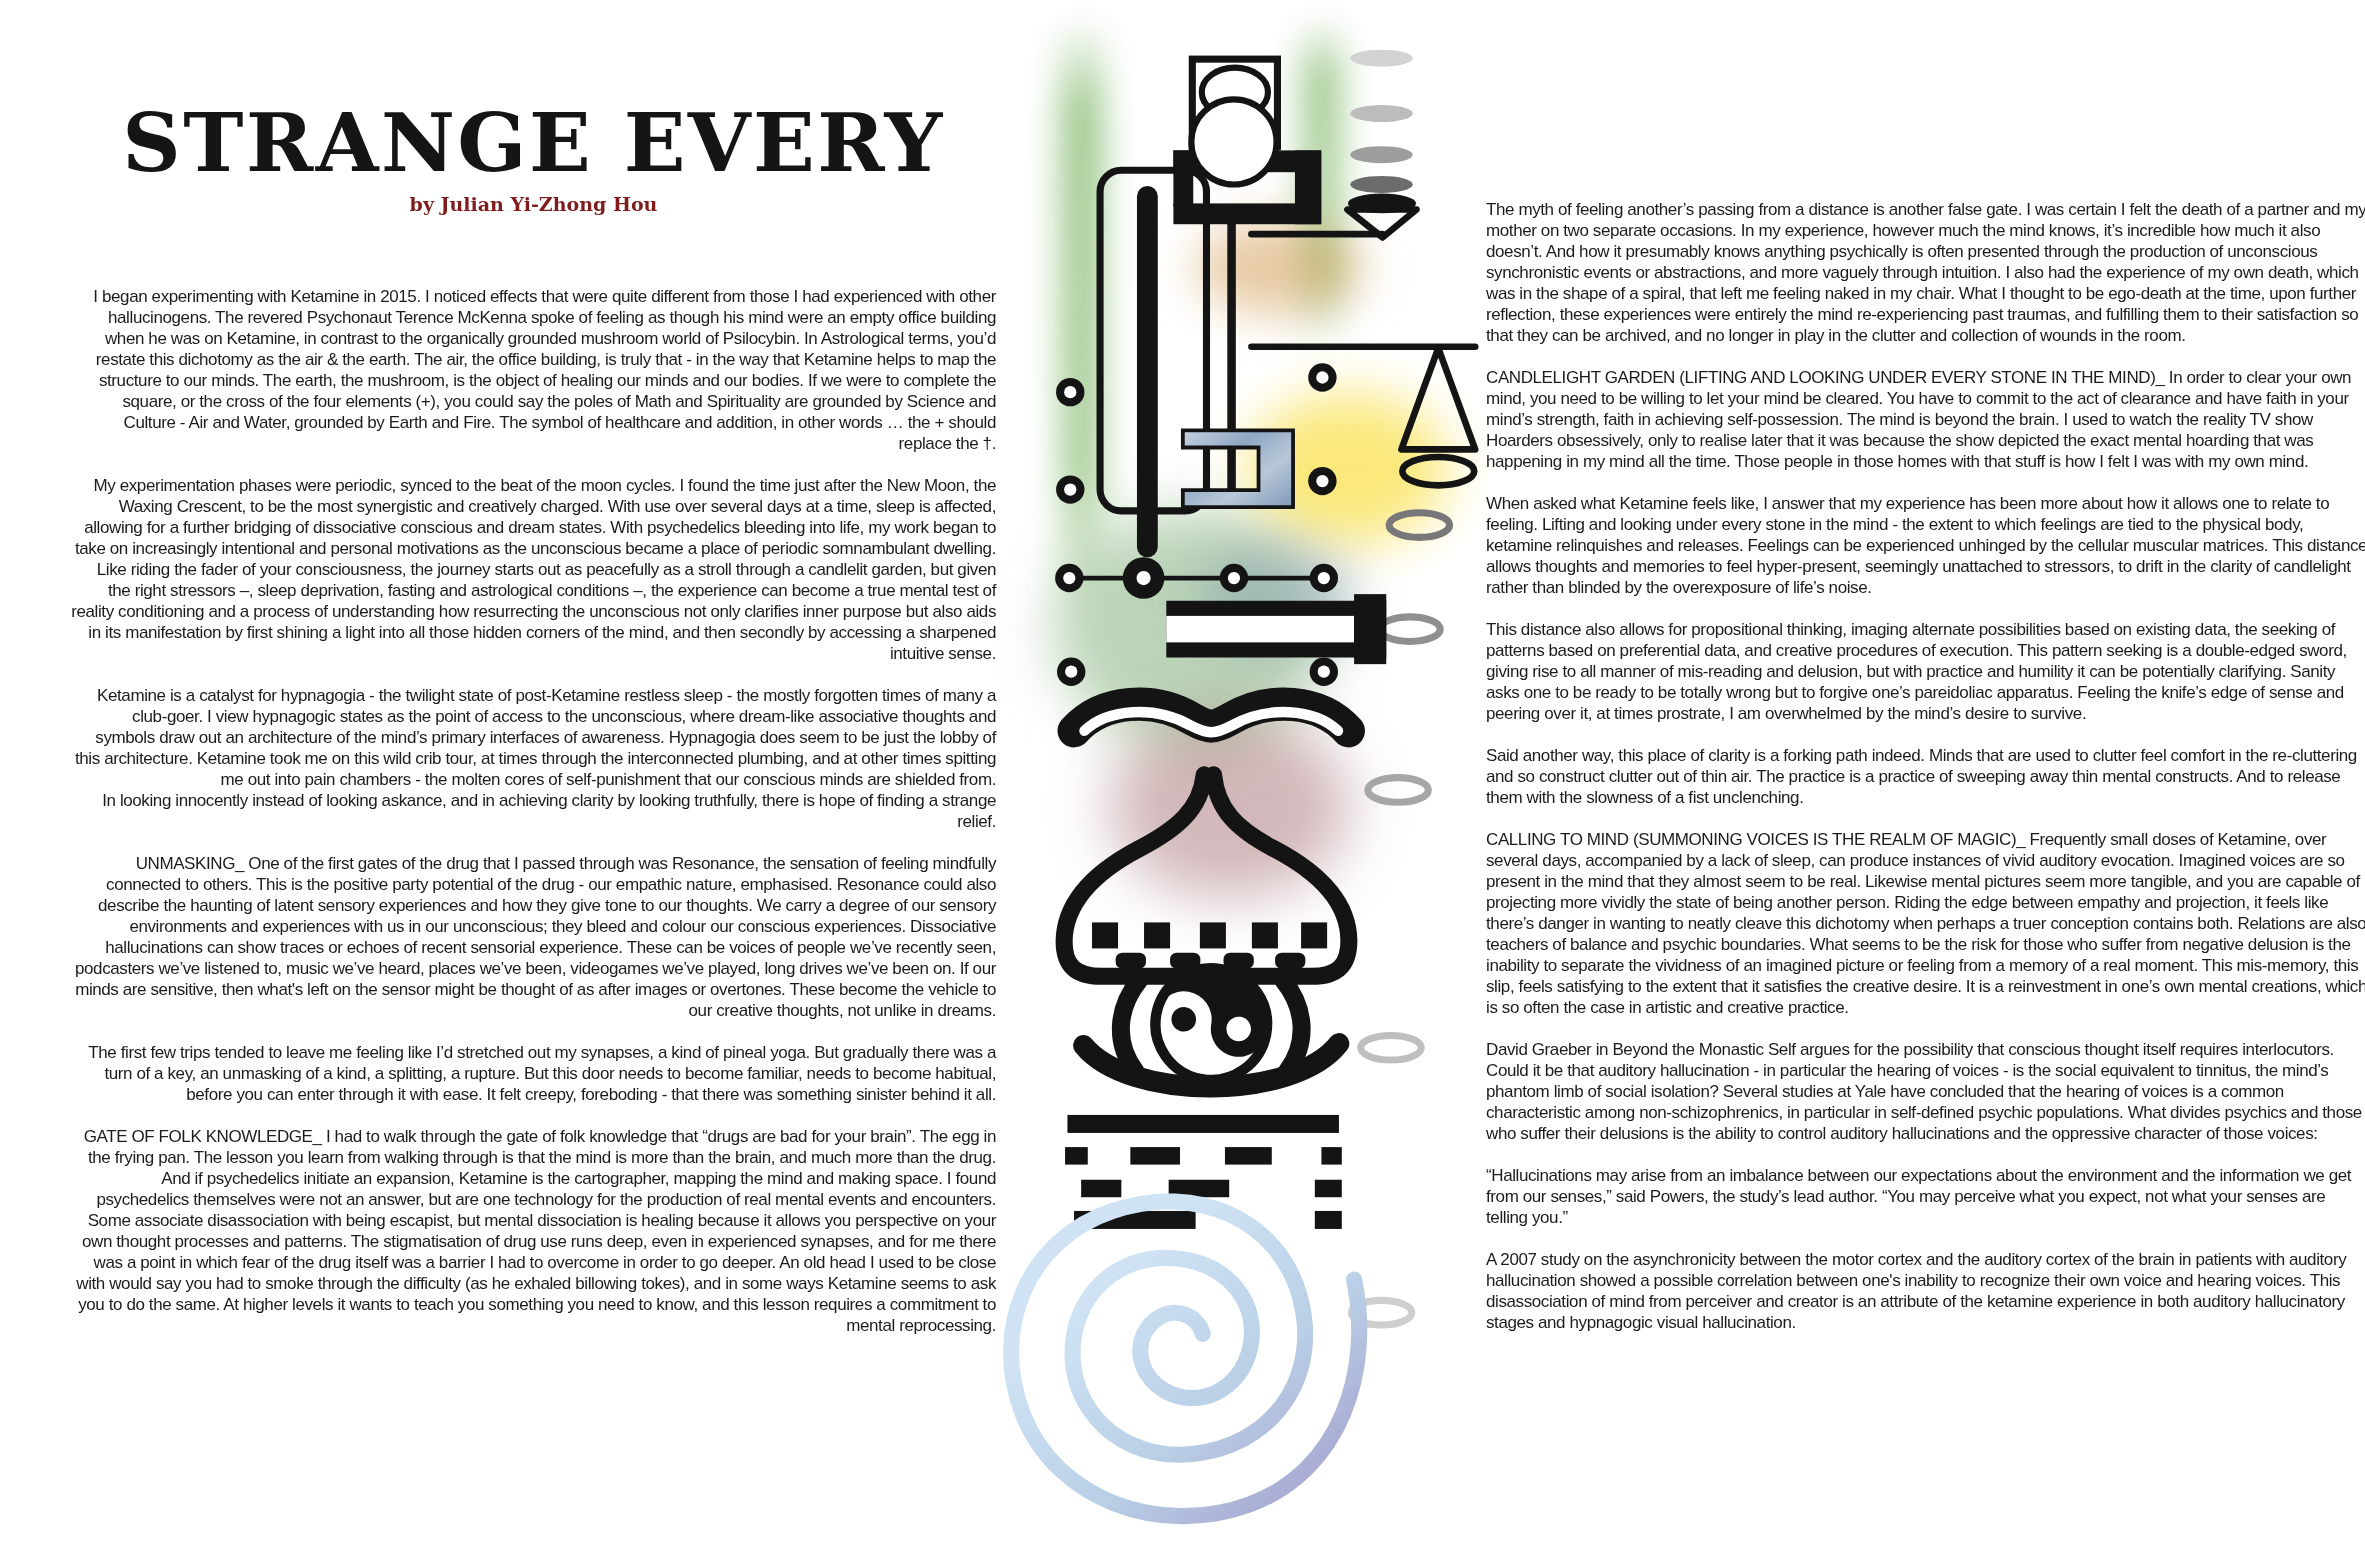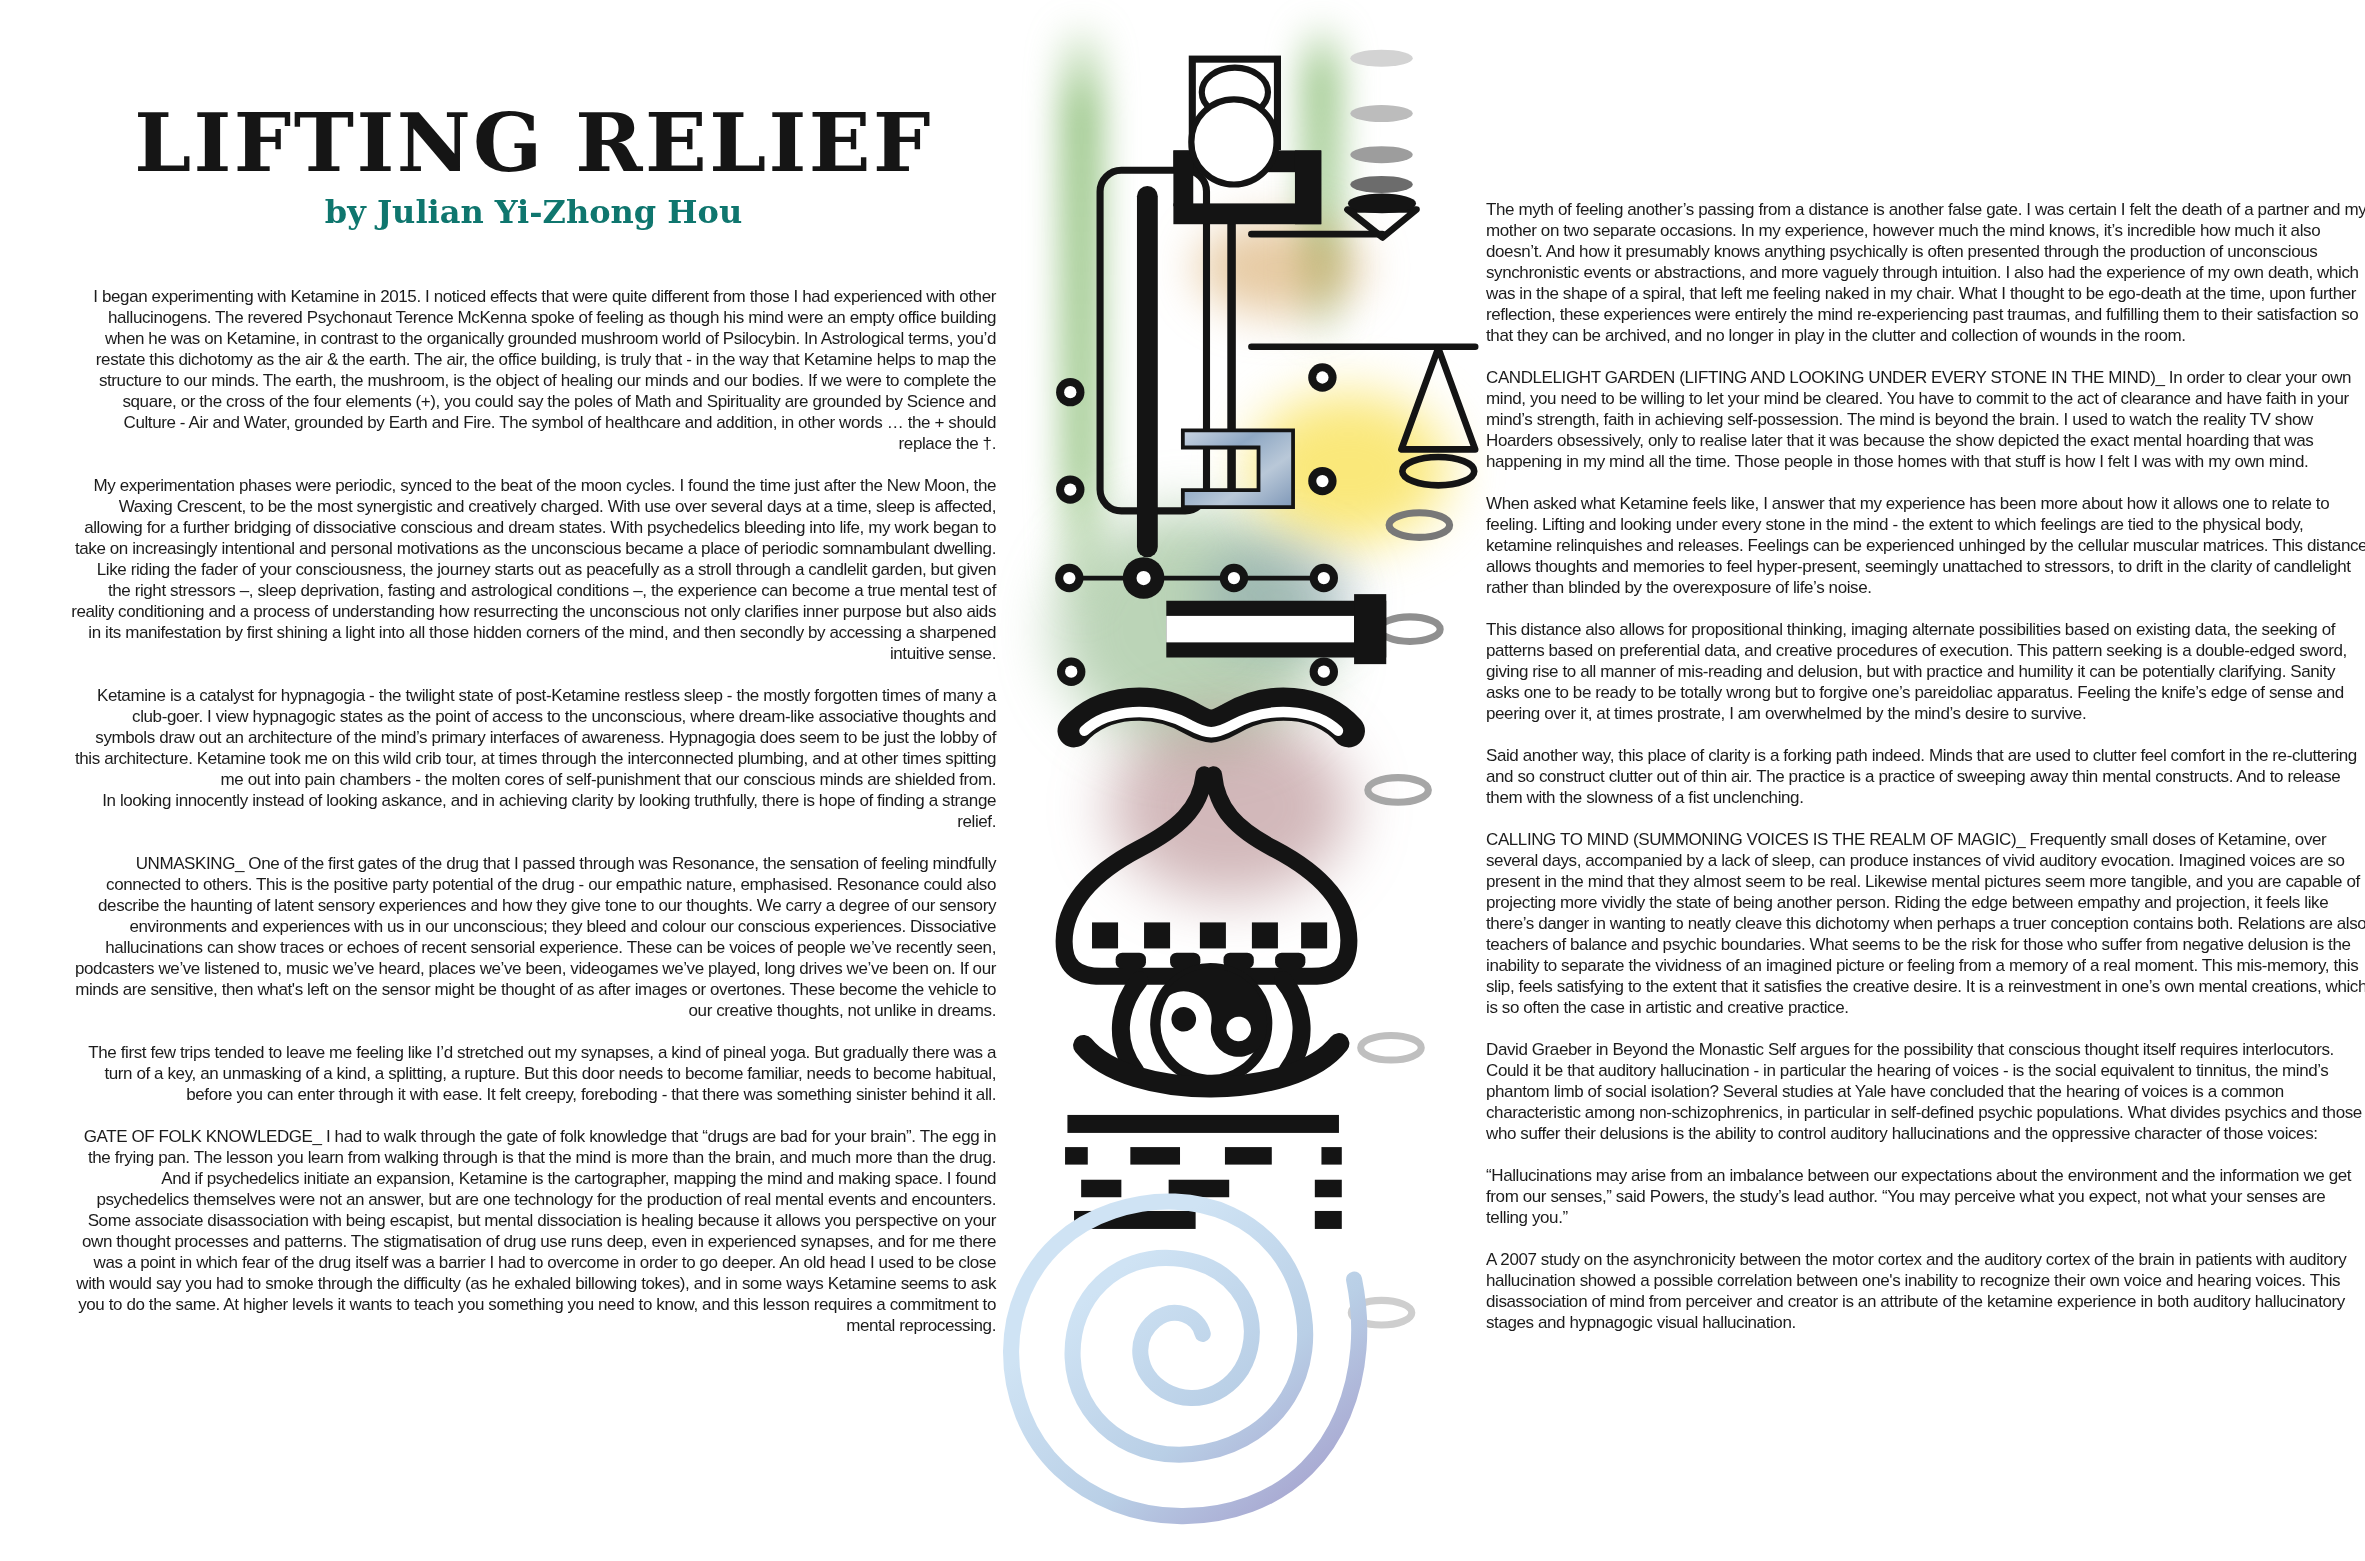--- a/index.html
+++ b/index.html
@@ -2,21 +2,21 @@
 <html style="font-size:7.6px"><head>
 <meta charset="utf-8">
 <style>
   html,body{margin:0;padding:0;background:#ffffff;}
   .page{position:relative;width:2413px;height:1561px;background:#ffffff;overflow:hidden;
         font-family:"Liberation Sans", sans-serif;color:#1c1c1c;}
   .masthead{position:absolute;left:71px;top:102px;width:925px;text-align:center;}
   .masthead h1{margin:0;font-family:"DejaVu Serif", serif;font-weight:bold;
                font-size:81px;letter-spacing:2.4px;line-height:1;color:#151515;}
   .byline{margin-top:10.4px;font-family:"DejaVu Serif", serif;font-weight:bold;
-          font-size:32px;color:#0f766e;}
+          font-size:19px;color:#7f1d1d;}
   .col{position:absolute;font-size:17px;line-height:21px;letter-spacing:-0.4px;}
   .col p{margin:0 0 21px 0;white-space:pre-line;}
   .col-left{left:71px;top:263px;width:925px;text-align:right;margin-top:23px;}
   .col-right{left:1486px;top:199px;width:885px;text-align:left;}
   .art{position:absolute;left:0;top:0;width:2413px;height:1561px;pointer-events:none;}
   .blur{position:absolute;border-radius:50%;}
   .band{border-radius:28px;}
   .b-green1{left:1059px;top:16.6px;width:45px;height:606px;filter:blur(16px);
             background:linear-gradient(to bottom,rgba(145,198,120,0) 0%,rgba(132,186,110,0.75) 15%,rgba(132,186,110,0.65) 75%,rgba(145,198,120,0) 100%);}
   .b-green2{left:1300px;top:16.6px;width:43px;height:331px;filter:blur(16px);
@@ -28,21 +28,21 @@
   .b-steel{left:1199px;top:539px;width:156px;height:114px;filter:blur(24px);background:rgba(108,138,168,0.35);}
   svg{position:absolute;left:0;top:0;}
   .ink{stroke:#141414;fill:none;}
 </style>
 </head>
 <body>
 
 <div class="page">
 
   <header class="masthead">
-    <h1>LIFTING RELIEF</h1>
+    <h1>STRANGE EVERY</h1>
     <div class="byline">by Julian Yi-Zhong Hou</div>
   </header>
 
   <section class="col col-left">
     <p>I began experimenting with Ketamine in 2015. I noticed effects that were quite different from those I had experienced with other hallucinogens. The revered Psychonaut Terence McKenna spoke of feeling as though his mind were an empty office building when he was on Ketamine, in contrast to the organically grounded mushroom world of Psilocybin. In Astrological terms, you’d restate this dichotomy as the air &amp; the earth. The air, the office building, is truly that - in the way that Ketamine helps to map the structure to our minds. The earth, the mushroom, is the object of healing our minds and our bodies. If we were to complete the square, or the cross of the four elements (+), you could say the poles of Math and Spirituality are grounded by Science and Culture - Air and Water, grounded by Earth and Fire. The symbol of healthcare and addition, in other words … the + should replace the †.</p>
     <p>My experimentation phases were periodic, synced to the beat of the moon cycles. I found the time just after the New Moon, the Waxing Crescent, to be the most synergistic and creatively charged. With use over several days at a time, sleep is affected, allowing for a further bridging of dissociative conscious and dream states. With psychedelics bleeding into life, my work began to take on increasingly intentional and personal motivations as the unconscious became a place of periodic somnambulant dwelling. Like riding the fader of your consciousness, the journey starts out as peacefully as a stroll through a candlelit garden, but given the right stressors –, sleep deprivation, fasting and astrological conditions –, the experience can become a true mental test of reality conditioning and a process of understanding how resurrecting the unconscious not only clarifies inner purpose but also aids in its manifestation by first shining a light into all those hidden corners of the mind, and then secondly by accessing a sharpened intuitive sense.</p>
     <p>Ketamine is a catalyst for hypnagogia - the twilight state of post-Ketamine restless sleep - the mostly forgotten times of many a club-goer. I view hypnagogic states as the point of access to the unconscious, where dream-like associative thoughts and symbols draw out an architecture of the mind’s primary interfaces of awareness. Hypnagogia does seem to be just the lobby of this architecture. Ketamine took me on this wild crib tour, at times through the interconnected plumbing, and at other times spitting me out into pain chambers - the molten cores of self-punishment that our conscious minds are shielded from.
 In looking innocently instead of looking askance, and in achieving clarity by looking truthfully, there is hope of finding a strange relief.</p>
     <p>UNMASKING_ One of the first gates of the drug that I passed through was Resonance, the sensation of feeling mindfully connected to others. This is the positive party potential of the drug - our empathic nature, emphasised. Resonance could also describe the haunting of latent sensory experiences and how they give tone to our thoughts. We carry a degree of our sensory environments and experiences with us in our unconscious; they bleed and colour our conscious experiences. Dissociative hallucinations can show traces or echoes of recent sensorial experience. These can be voices of people we’ve recently seen, podcasters we’ve listened to, music we’ve heard, places we’ve been, videogames we’ve played, long drives we’ve been on. If our minds are sensitive, then what's left on the sensor might be thought of as after images or overtones. These become the vehicle to our creative thoughts, not unlike in dreams.</p>
     <p>The first few trips tended to leave me feeling like I’d stretched out my synapses, a kind of pineal yoga. But gradually there was a turn of a key, an unmasking of a kind, a splitting, a rupture. But this door needs to become familiar, needs to become habitual, before you can enter through it with ease. It felt creepy, foreboding - that there was something sinister behind it all.</p>

